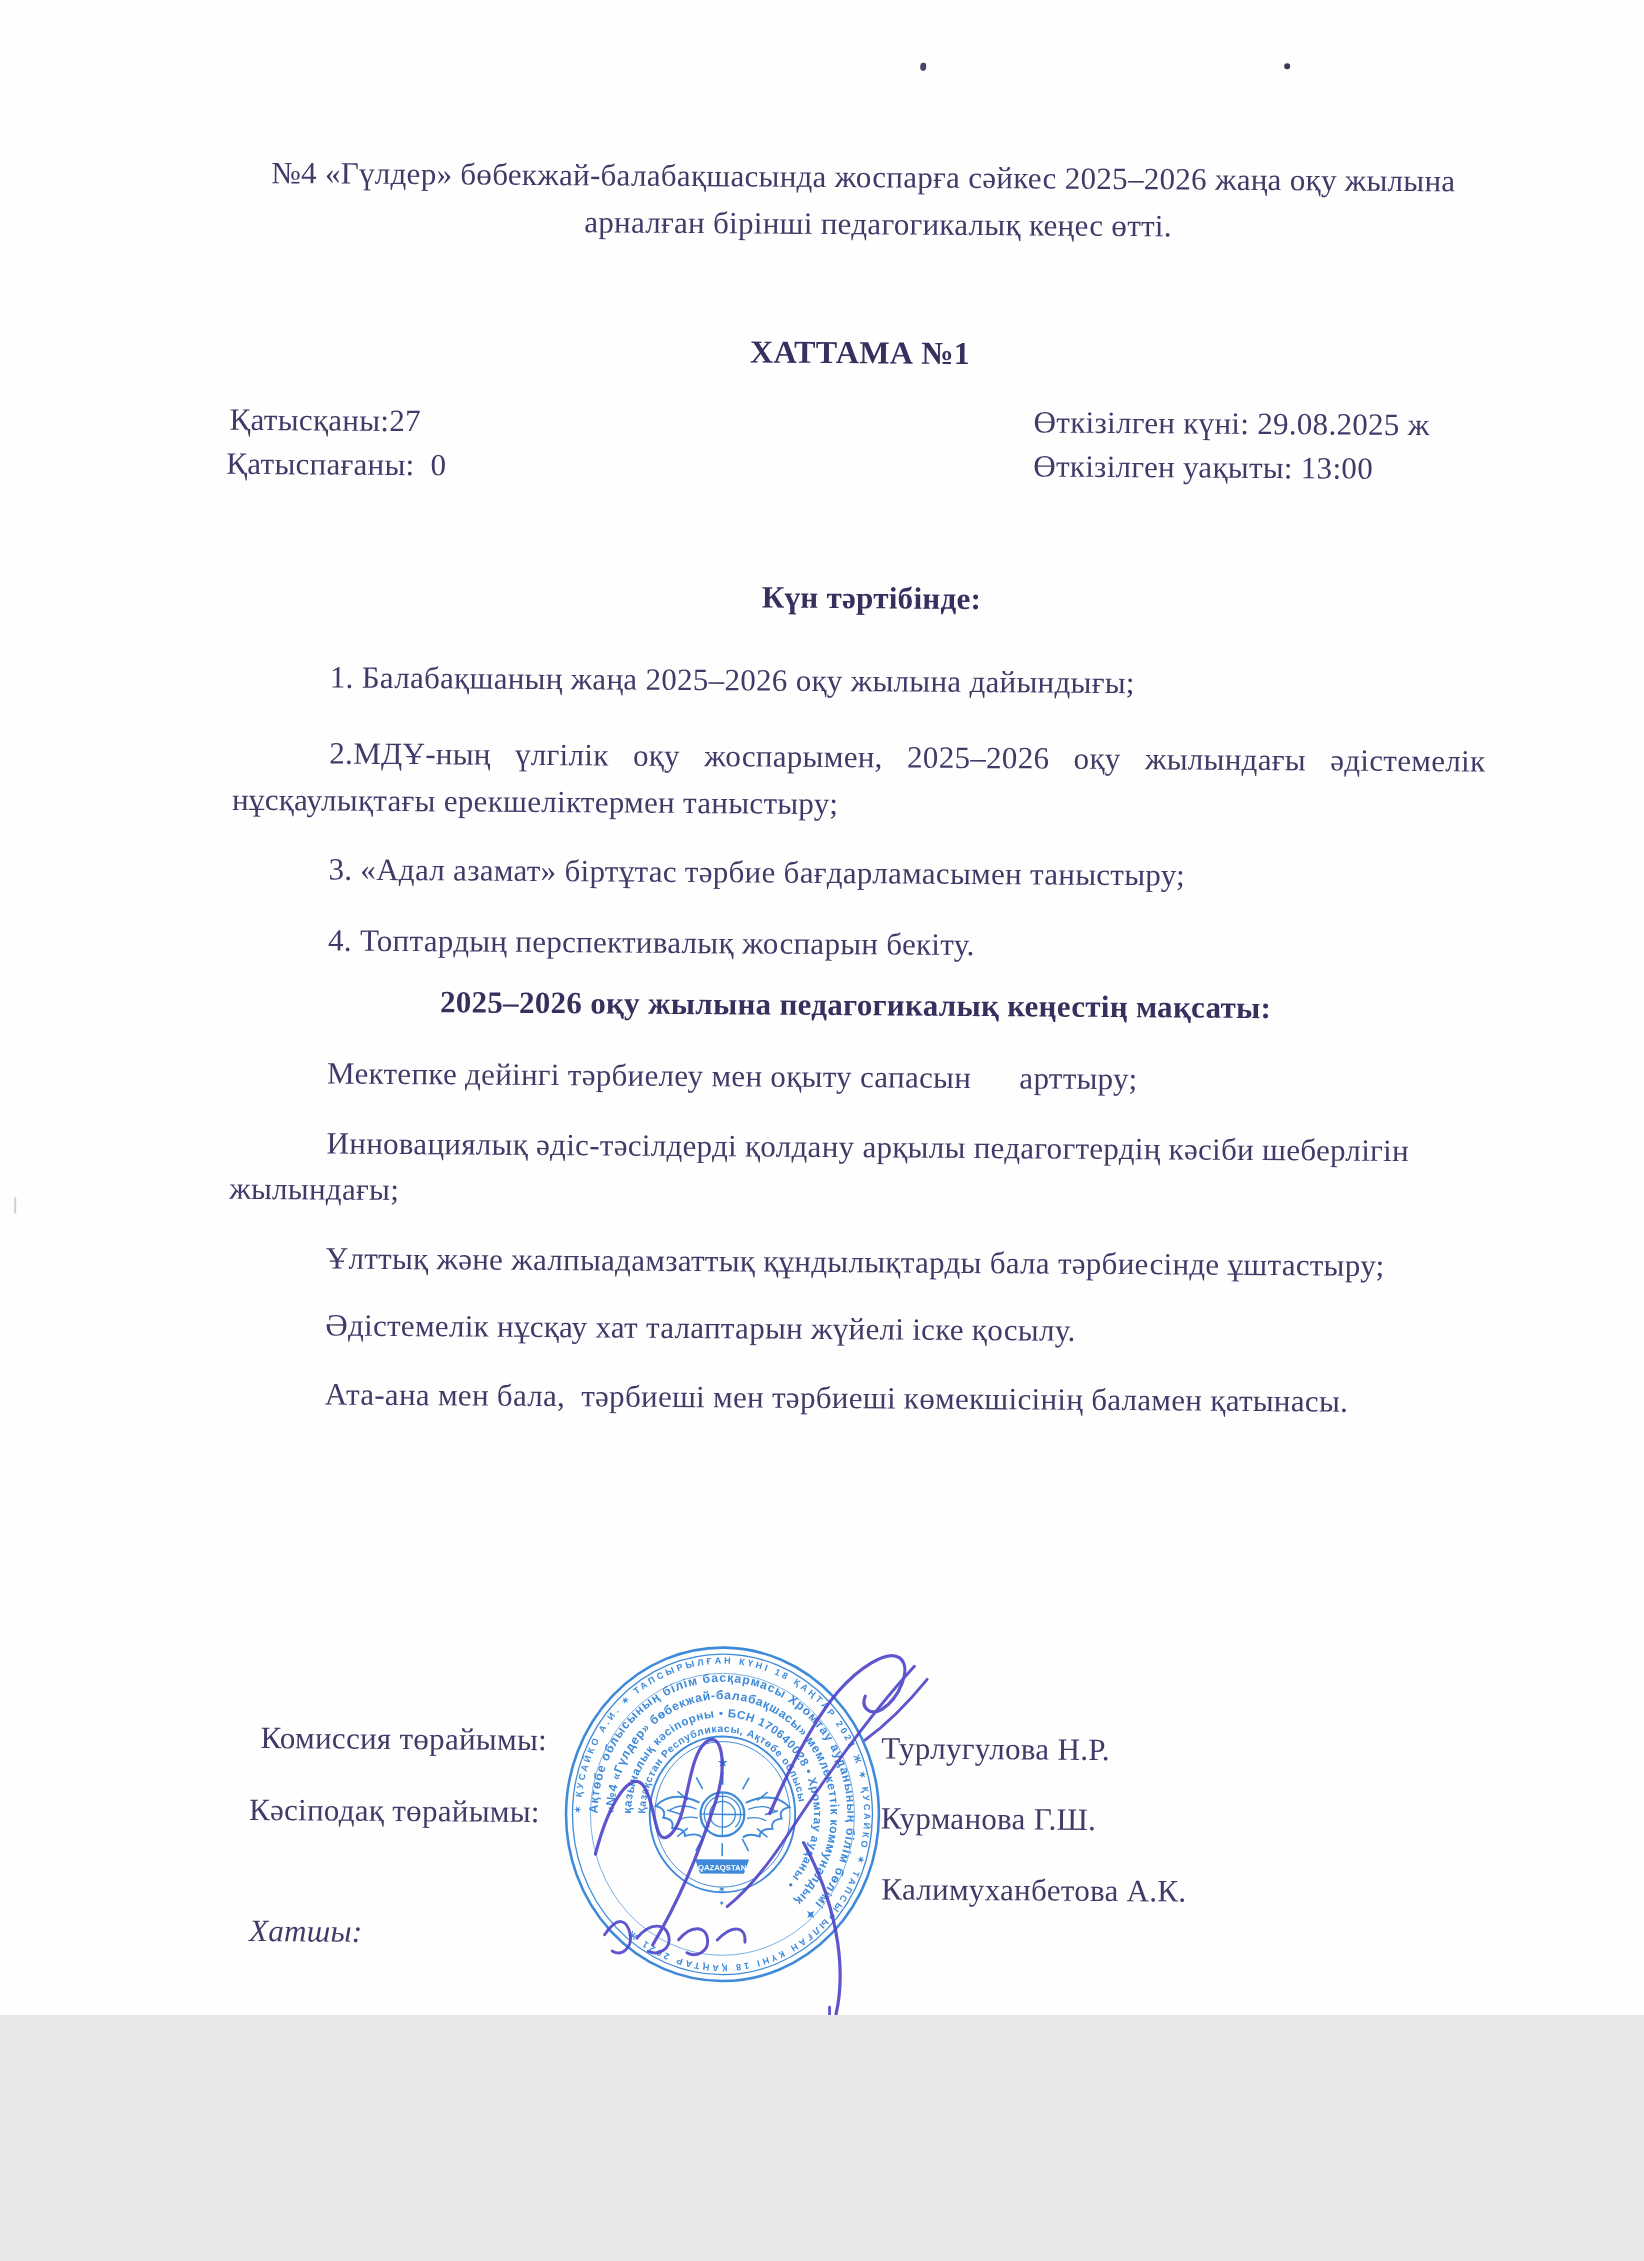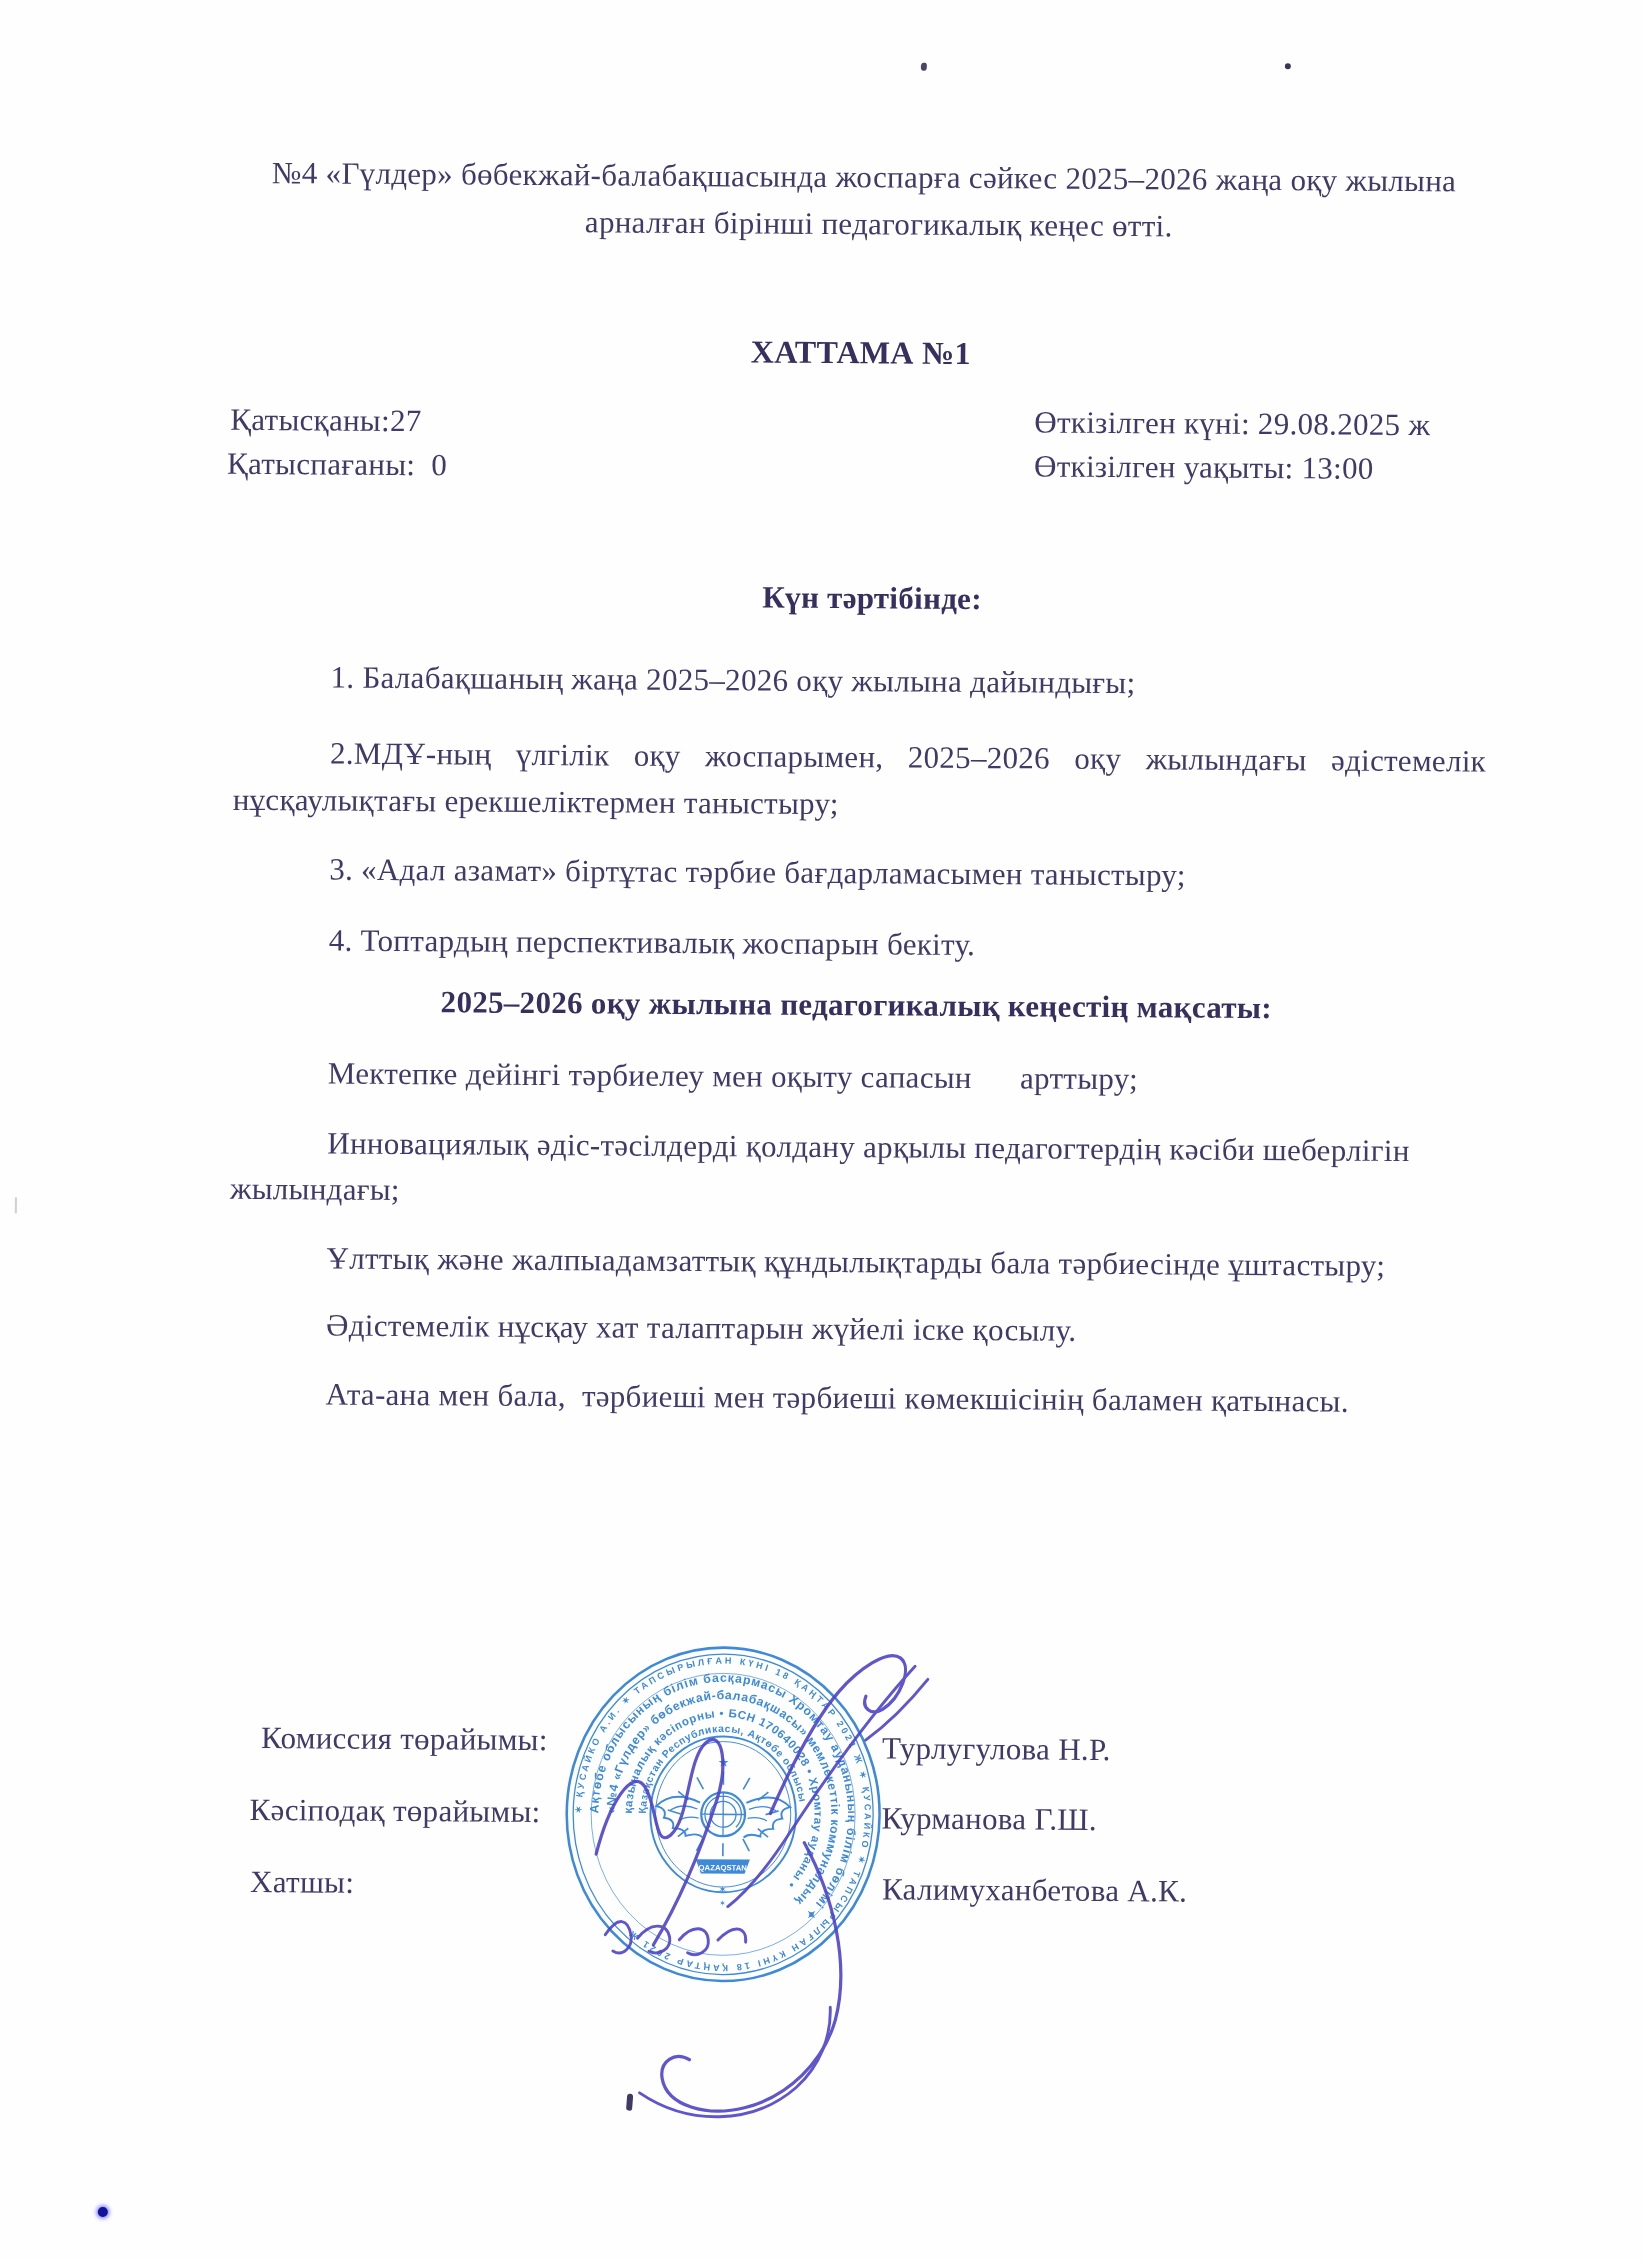--- a/index.html
+++ b/index.html
@@ -1,18 +1,18 @@
 <!DOCTYPE html>
 <html style="font-size:10.3px"><head>
 <meta charset="utf-8">
 <style>
   html,body{margin:0;padding:0;background:#e8e8e8;}
   .page{
     position:relative;
-    width:1644px;height:2261px;
+    width:1644px;height:2015px;
     background:#fefefe;
     overflow:hidden;
     font-family:"Liberation Serif","DejaVu Serif",serif;
   }
   .sheet{
     position:absolute;inset:0;
     transform:rotate(0.4deg);
     transform-origin:50% 40%;
   }
   .line{
@@ -66,21 +66,21 @@
     <div class="line" style="top:1243px;left:329px;">Ұлттық және жалпыадамзаттық құндылықтарды бала тәрбиесінде ұштастыру;</div>
     <div class="line" style="top:1310px;left:329px;">Әдістемелік нұсқау хат талаптарын жүйелі іске қосылу.</div>
     <div class="line" style="top:1379px;left:329px;">Ата-ана мен бала,  тәрбиеші мен тәрбиеші көмекшісінің баламен қатынасы.</div>
 
     <div class="line" style="top:1723px;left:267px;">Комиссия төрайымы:</div>
     <div class="line" style="top:1729px;left:888px;">Турлугулова Н.Р.</div>
 
     <div class="line" style="top:1795px;left:256px;">Кәсіподақ төрайымы:</div>
     <div class="line" style="top:1799px;left:888px;">Курманова Г.Ш.</div>
 
-    <div class="line" style="top:1867px;left:257px;">Хатшы:</div>
+    <div class="line" style="top:1916px;left:257px;font-style:italic;">Хатшы:</div>
     <div class="line" style="top:1870px;left:889px;">Калимуханбетова А.К.</div>
 
     <svg class="stamp-svg" width="327" height="348" viewBox="0 0 508 540" style="opacity:0.92;">
       <g fill="none" stroke="#2e80d6">
         <ellipse cx="254" cy="270" rx="243" ry="259" stroke-width="4"></ellipse>
         <ellipse cx="254" cy="270" rx="233" ry="249" stroke-width="2"></ellipse>
         <ellipse cx="254" cy="270" rx="205" ry="219" stroke-width="1.5" opacity="0.7"></ellipse>
         <ellipse cx="254" cy="270" rx="113" ry="121" stroke-width="3"></ellipse>
         <ellipse cx="254" cy="270" rx="105" ry="113" stroke-width="1.5"></ellipse>
       </g>

